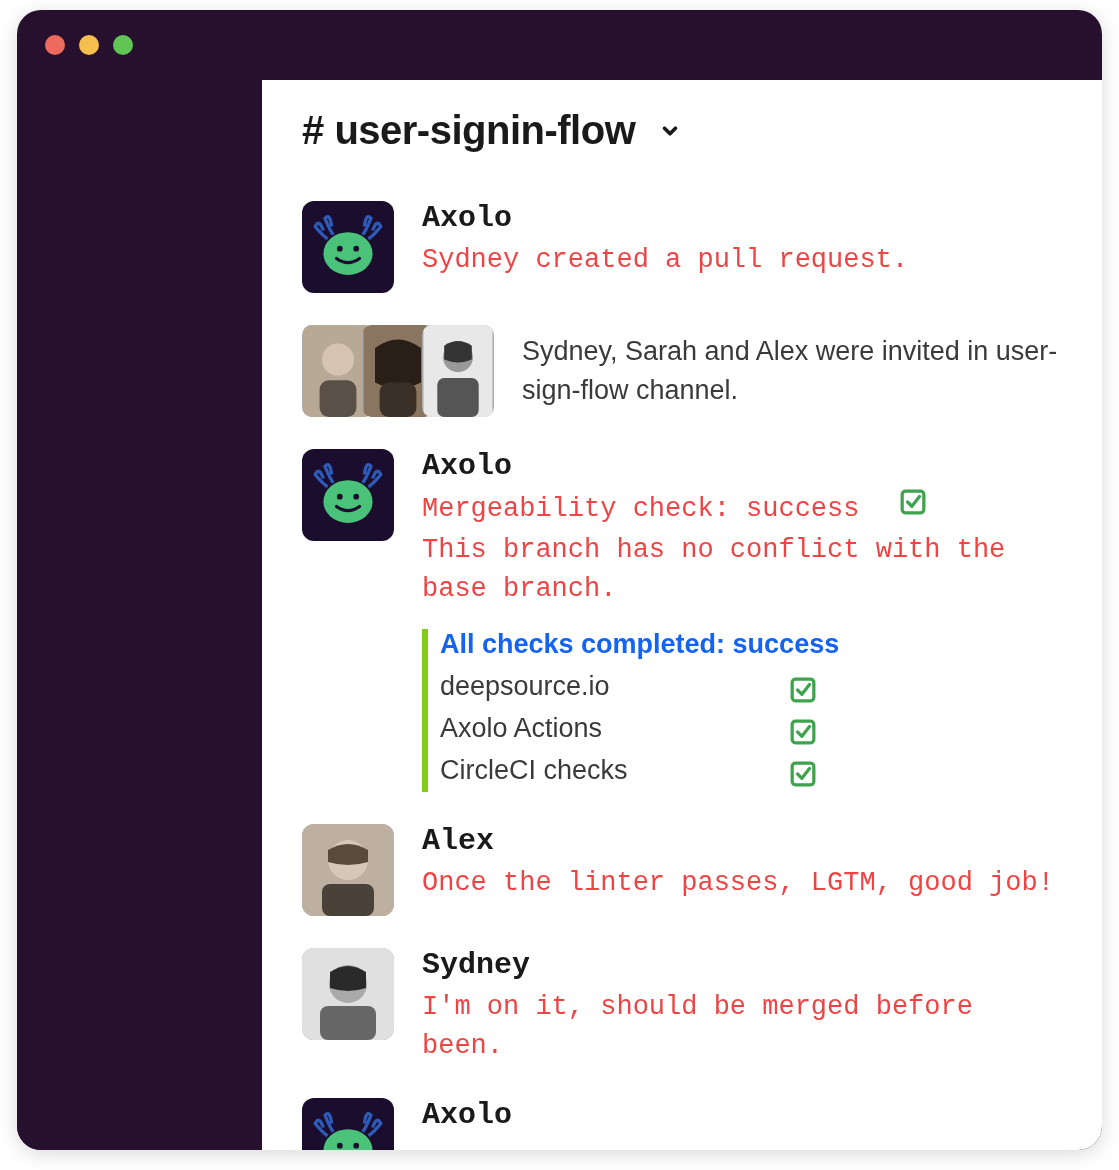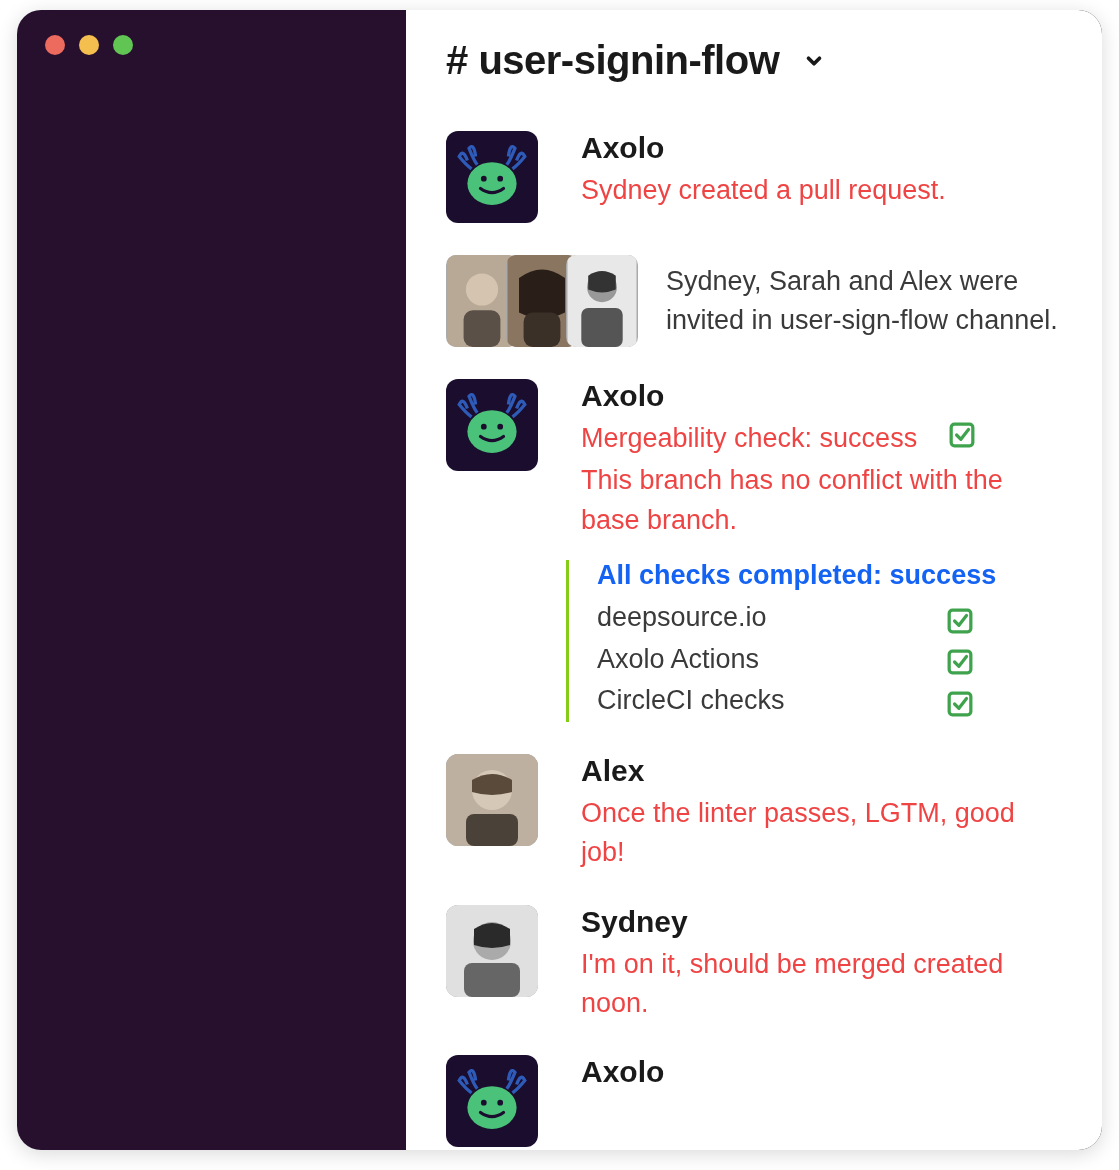--- a/index.html
+++ b/index.html
@@ -11,21 +11,21 @@
     }
     .window {
       width: 1085px;
       height: 1140px;
       margin: 10px auto;
       background: #27102e;
       border-radius: 24px;
       overflow: hidden;
       box-shadow: 0 4px 20px rgba(0,0,0,0.15);
       display: flex;
-      flex-direction: row;
+      flex-direction: column;
     }
     .titlebar {
       height: 70px;
       display: flex;
       align-items: center;
       padding: 0 28px;
       gap: 14px;
     }
     .traffic-light {
       width: 20px;
@@ -62,23 +62,24 @@
       font-weight: 800;
       color: #1a1a1a;
       letter-spacing: -0.5px;
     }
     .chevron {
       width: 22px;
       height: 22px;
     }
     .message {
       display: flex;
-      gap: 43px;
+      gap: 28px;
       margin-bottom: 32px;
       align-items: flex-start;
+      font-family: Liberation Mono, monospace;
     }
     .avatar {
       width: 92px;
       height: 92px;
       border-radius: 12px;
       flex-shrink: 0;
       background: #1a0d2e;
     }
     .avatar-axolo {
       background: #1a0d2e;
@@ -131,22 +132,22 @@
       align-items: center;
       margin-bottom: 32px;
     }
     .system-text {
       font-size: 27px;
       color: #3a3a3a;
       line-height: 1.45;
     }
     .checks-block {
       margin-left: 120px;
-      border-left: 3px solid #84cc16;
-      padding-left: 28px;
+      border-left: 6px solid #84cc16;
+      padding-left: 12px;
       margin-top: -12px;
       margin-bottom: 32px;
     }
     .checks-title {
       font-size: 27px;
       font-weight: 700;
       color: #1463f3;
       margin-bottom: 6px;
     }
     .check-row {
@@ -341,21 +342,21 @@
               <svg viewBox="0 0 92 92">
                 <rect width="92" height="92" fill="#e0e0e0"></rect>
                 <circle cx="46" cy="36" r="19" fill="#aaa"></circle>
                 <path d="M28 24 Q46 12 64 24 L64 40 Q46 46 28 40 Z" fill="#2a2a2a"></path>
                 <rect x="18" y="58" width="56" height="34" rx="8" fill="#666"></rect>
               </svg>
             </div>
         </div>
         <div class="message-content">
           <div class="message-author">Sydney</div>
-          <div class="message-text">I'm on it, should be merged created noon.</div>
+          <div class="message-text">I'm on it, should be merged before been.</div>
         </div>
       </div>
 
       <div class="message">
         <div class="avatar avatar-axolo">
           <svg viewBox="0 0 100 100" width="82" height="82">
             <rect width="100" height="100" rx="14" fill="#1a0d2e"></rect>
             <path d="M20 30 Q15 15 10 25 Q18 35 25 40" stroke="#2e5bb8" stroke-width="4" fill="none"></path>
             <path d="M30 25 Q28 8 22 15 Q28 30 32 35" stroke="#2e5bb8" stroke-width="4" fill="none"></path>
             <path d="M80 30 Q85 15 90 25 Q82 35 75 40" stroke="#2e5bb8" stroke-width="4" fill="none"></path>

